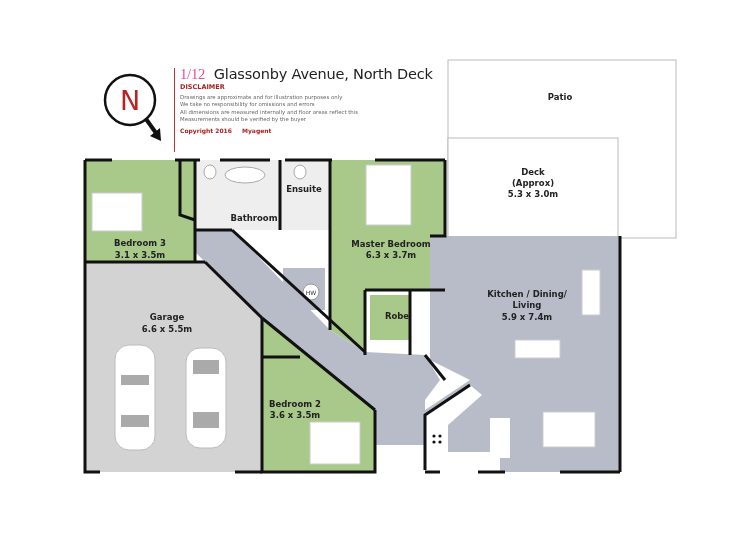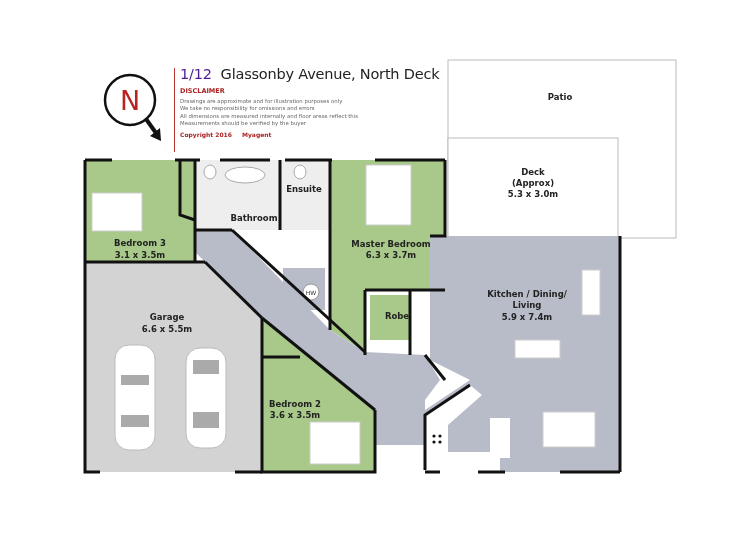--- a/index.html
+++ b/index.html
@@ -1,21 +1,21 @@
 <!DOCTYPE html>
 <html><head>
 <meta charset="utf-8">
 <style>
   html,body{margin:0;padding:0;background:#fff;}
   body{width:749px;height:546px;position:relative;overflow:hidden;font-family:"DejaVu Sans",sans-serif;}
   .header{position:absolute;left:180px;top:66px;width:270px;}
   .vline{position:absolute;left:174px;top:68px;width:1px;height:84px;background:#b33;}
   .title{font-family:"DejaVu Sans",sans-serif;font-size:14.5px;color:#222;white-space:nowrap;letter-spacing:-0.2px;}
-  .title .num{color:#4c1d95;}
-  .disc{font-size:6.5px;font-weight:bold;color:#a22;margin-top:5px;}
+  .title .num{color:#ec4899;font-family:Liberation Serif, serif;}
+  .disc{font-size:6.5px;font-weight:bold;color:#a22;}
   .line{font-size:5.4px;color:#666;line-height:7.3px;}
   .copy{font-size:6px;font-weight:bold;color:#a22;margin-top:4px;}
   .copy span{margin-right:10px;}
   svg{position:absolute;left:0;top:0;}
   .lbl{font-family:"DejaVu Sans",sans-serif;font-weight:bold;font-size:8.5px;fill:#222;text-anchor:middle;}
 </style>
 </head>
 <body>
 
 <div class="vline"></div>

